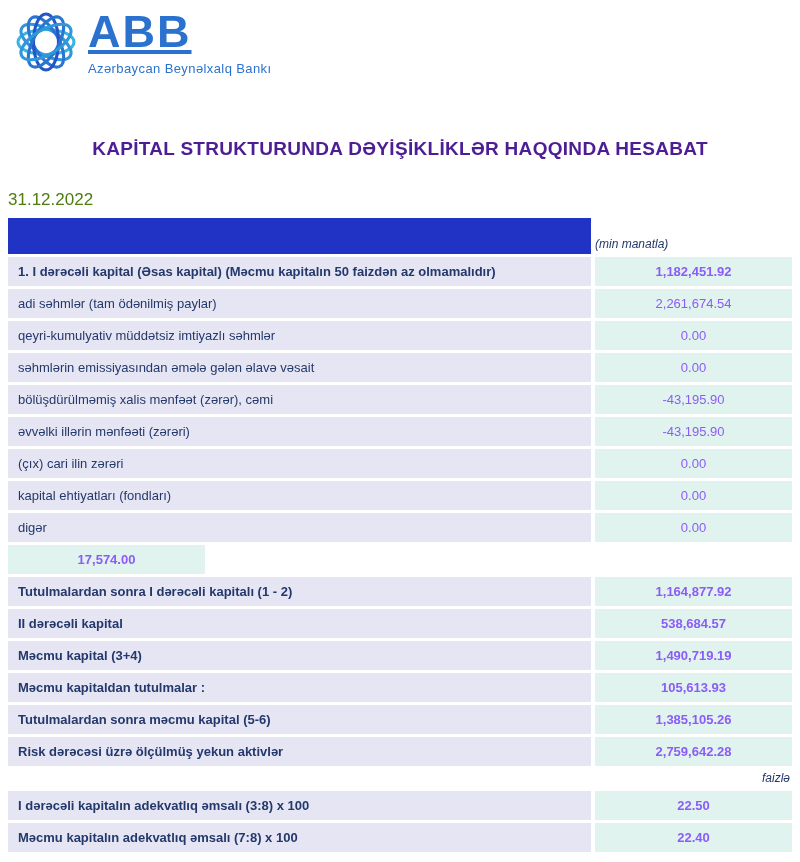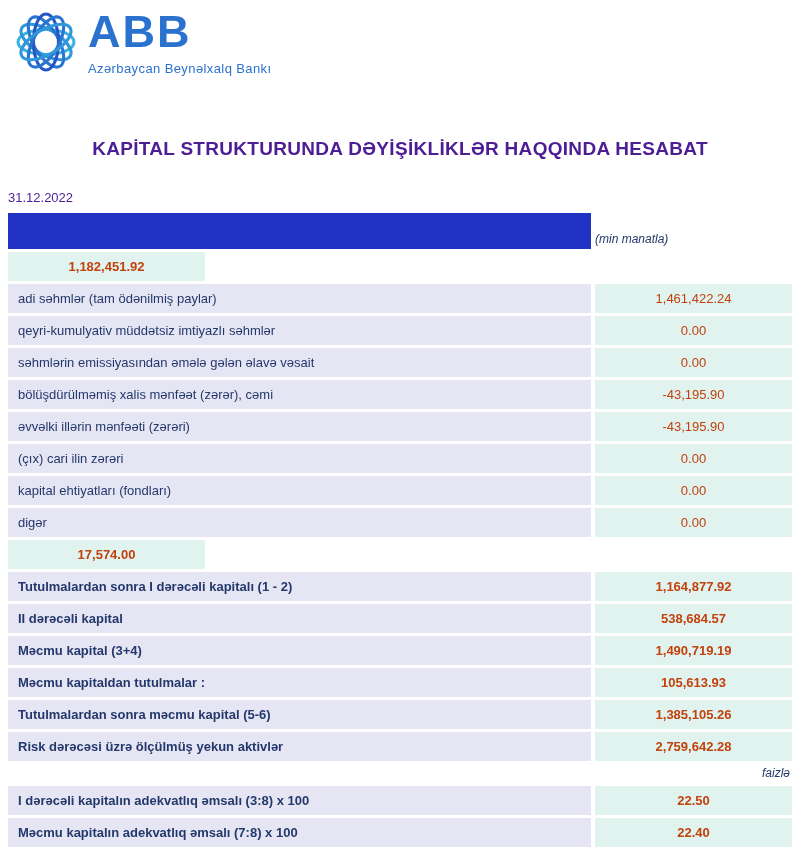--- a/index.html
+++ b/index.html
@@ -12,47 +12,47 @@
     overflow: hidden;
   }
   .page { width: 800px; height: 862px; background: #fff; }
 
   
   .header { display: flex; align-items: flex-start; padding: 6px 0 0 10px; height: 80px; }
   .logo-wrap { display: flex; align-items: center; gap: 6px; }
   .logo-icon { width: 72px; height: 72px; }
   .logo-textcol { display: flex; flex-direction: column; line-height: 1; margin-top: 2px; }
   .logo-wordmark {
-    font-size: 45px; font-weight: 700; color: #2b72cf; letter-spacing: 2px; line-height: 0.95;
+    font-size: 45px; font-weight: 700; color: #2b72cf; letter-spacing: 2px; line-height: 0.95; text-decoration: underline;
   }
   .logo-subtitle { font-size: 13px; color: #2b72cf; letter-spacing: 0.4px; margin-top: 8px; }
 
   
   .title {
     margin-top: 58px; text-align: center; font-size: 19px; font-weight: 700;
     color: #4c1d95; letter-spacing: 0.3px;
   }
-  .date { margin: 30px 0 8px 8px; font-size: 13px; color: #4c1d95; }
+  .date { margin: 30px 0 8px 8px; font-size: 17px; color: #4d7c0f; }
 
   
   .table { margin: 0 8px; }
   .thead { display: flex; gap: 4px; margin-bottom: 3px; align-items: flex-end; }
   .thead-bar { flex: 1; background: #2033c4; height: 36px; }
   .thead-note {
     width: 197px; font-style: italic; font-size: 12px;
     color: #23396b; padding: 0 2px 3px 0;
   }
   .trow { display: flex; gap: 4px; margin-bottom: 3px; }
   .cell-label {
     flex: 1; background: #e6e5f4; padding: 7px 10px 7px 10px;
     font-size: 13px; color: #23396b; white-space: nowrap; overflow: hidden;
   }
   .cell-value {
     width: 197px; background: #e0f3ef; text-align: center; padding: 7px 4px;
-    font-size: 13px; color: #c2410c;
+    font-size: 13px; color: #8b5cf6;
   }
   .trow.b .cell-label, .trow.b .cell-value { font-weight: 700; }
   .percent-note {
     text-align: right; font-style: italic; font-size: 12px; color: #23396b;
     margin: 5px 2px 6px 0;
   }
 </style>
 </head>
 <body>
 
@@ -81,25 +81,26 @@
   <div class="date">31.12.2022</div>
 
   <div class="table">
 
     <div class="thead">
       <div class="thead-bar"></div>
       <div class="thead-note">(min manatla)</div>
     </div>
 
     <div class="trow b">
+      <div class="cell-label">1. I dərəcəli kapital (Əsas kapital) (Məcmu kapitalın 50 faizdən  az olmamalıdır)</div>
       <div class="cell-value">1,182,451.92</div>
     </div>
     <div class="trow">
       <div class="cell-label">adi səhmlər (tam ödənilmiş paylar)</div>
-      <div class="cell-value">1,461,422.24</div>
+      <div class="cell-value">2,261,674.54</div>
     </div>
     <div class="trow">
       <div class="cell-label">qeyri-kumulyativ müddətsiz imtiyazlı səhmlər</div>
       <div class="cell-value">0.00</div>
     </div>
     <div class="trow">
       <div class="cell-label">səhmlərin emissiyasından əmələ gələn  əlavə vəsait</div>
       <div class="cell-value">0.00</div>
     </div>
     <div class="trow">

